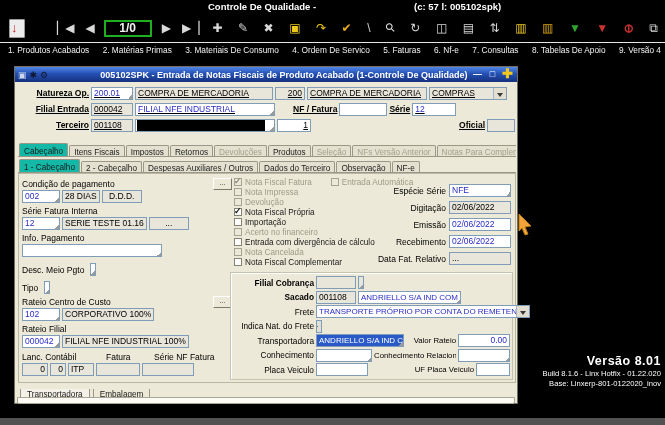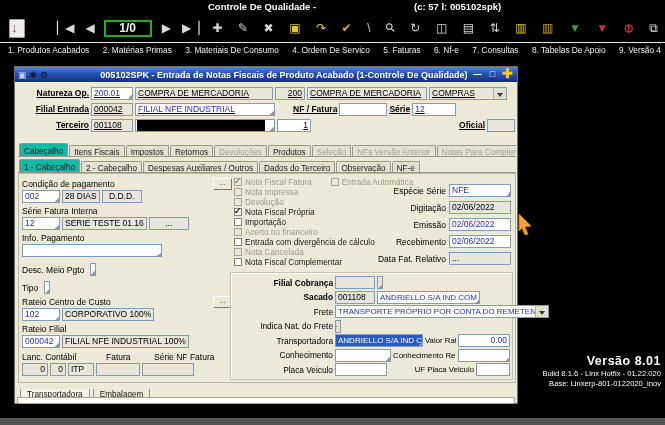--- a/index.html
+++ b/index.html
@@ -110,21 +110,21 @@
 
   
   .dates{position:absolute;right:4px;top:10px;width:200px;}
   .drow{display:flex;align-items:center;justify-content:flex-end;gap:3px;height:13px;margin-bottom:4px;}
   .drow .f{width:62px;}
 
   
   .group{position:absolute;left:211px;top:98px;right:2px;bottom:2px;border:1px solid #c6c3b0;
          box-shadow:inset 1px 1px 0 #fff;padding:3px 2px 0 2px;box-sizing:border-box;}
   .grp-row{display:flex;align-items:center;gap:2px;height:13px;margin-bottom:1.5px;}
-  .gl{width:81px;flex:none;text-align:right;font-size:8.3px;color:#000;white-space:nowrap;margin-left:19px;}
+  .gl{width:81px;flex:none;text-align:right;font-size:8.3px;color:#000;white-space:nowrap;}
   .gl2{flex:1;text-align:right;font-size:7.8px;color:#000;white-space:nowrap;overflow:hidden;}
 
   
   .btabs{position:absolute;left:5px;top:316px;height:13px;white-space:nowrap;}
   .btab{display:inline-block;height:12px;line-height:12px;padding:0 6px;font-size:8.2px;border:1px solid #9a9786;
         border-top:none;border-radius:0 0 2px 2px;background:#ece9d8;margin-right:3px;color:#1a1a1a;}
   .btab.active{background:#f4f2e8;}
   .statusbar{position:absolute;left:2px;top:330px;width:498px;height:7px;background:#fcfbf6;
              border:1px solid #a9a694;box-sizing:border-box;border-radius:0 0 2px 2px;}
 

